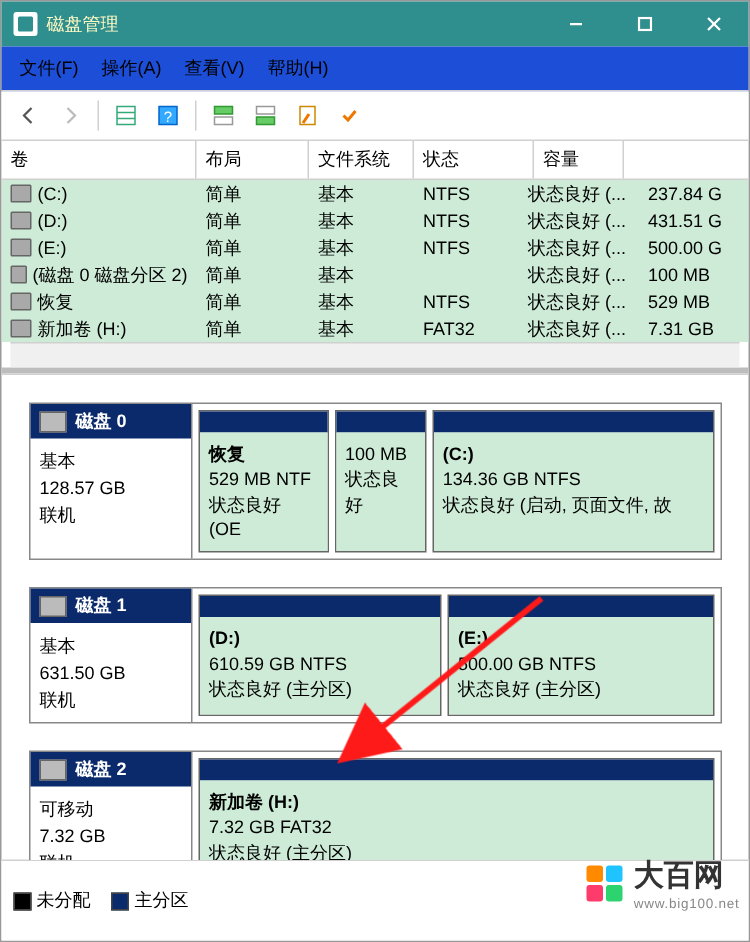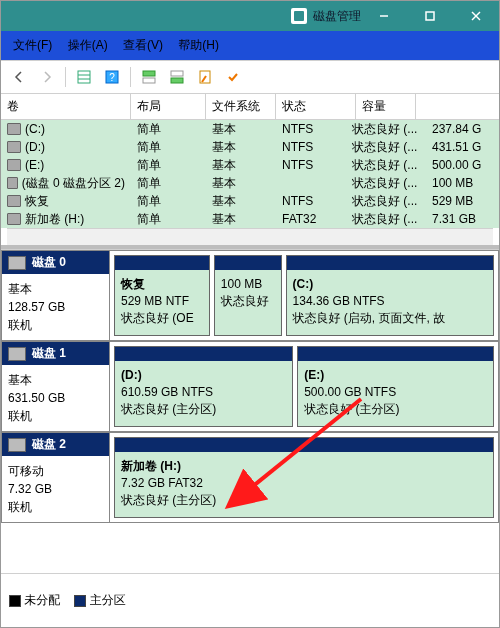--- a/index.html
+++ b/index.html
@@ -1,17 +1,17 @@
 <!DOCTYPE html>
 <html><head>
 <meta charset="utf-8">
 <style>
   body{margin:0;font-family:"Microsoft YaHei",Arial,sans-serif;font-size:12px;color:#000;background:#fff;overflow:hidden}
   .window{width:500px;height:628px;border:1px solid #999;box-sizing:border-box;display:flex;flex-direction:column;position:relative}
-  .titlebar{background:#2f8e8e;color:#0f172a;height:30px;display:flex;align-items:center;justify-content:flex-end}
+  .titlebar{background:#2f8e8e;color:#fef9c3;height:30px;display:flex;align-items:center;justify-content:space-between}
   .title-left{display:flex;align-items:center;gap:6px;padding-left:8px}
   .title-icon{width:16px;height:16px;background:#fff;border-radius:2px;position:relative}
   .title-icon::after{content:"";position:absolute;inset:3px;background:#2f8e8e;border-radius:1px}
   .winbtns{display:flex}
   .winbtn{width:46px;height:30px;display:flex;align-items:center;justify-content:center;color:#fff}
   .winbtn svg{width:10px;height:10px;stroke:#fff;stroke-width:1.5;fill:none}
   .menubar{background:#1d4ed8;padding:4px 6px;border-bottom:1px solid #d0d0d0}
   .menuitem{display:inline-block;padding:2px 6px}
   .toolbar{background:#fff;padding:4px 6px;border-bottom:1px solid #d0d0d0;display:flex;align-items:center;gap:4px}
   .tbtn{width:22px;height:22px;border:1px solid transparent;display:flex;align-items:center;justify-content:center}
@@ -20,21 +20,21 @@
   .list{flex:0 0 auto;border-bottom:4px solid #bdbdbd;overflow:hidden}
   .list-head{display:flex;background:#fff;border-bottom:1px solid #d0d0d0}
   .list-head>div{padding:4px 6px;border-right:1px solid #d0d0d0;box-sizing:border-box}
   .list-body{background:#cdebd6}
   .row{display:flex;align-items:center;height:18px}
   .row>div{padding:1px 6px;box-sizing:border-box;white-space:nowrap;overflow:hidden}
   .c-vol{width:130px;display:flex;align-items:center;gap:4px}
   .c-lay{width:75px}.c-typ{width:70px}.c-fs{width:70px}.c-st{width:80px}.c-cap{width:60px}
   .vicon{width:12px;height:10px;background:#a9a9a9;border:1px solid #666;border-radius:1px}
   .graph{flex:1;overflow-y:auto;overflow-x:hidden;border-top:1px solid #d0d0d0}
-  .diskrow{display:flex;border:1px solid #888;margin:0;background:#fff}
+  .diskrow{display:flex;border:1px solid #888;margin:18px;background:#fff}
   .diskinfo{width:108px;border-right:1px solid #888;padding:0;box-sizing:border-box}
   .diskinfo-head{background:#0b2a6b;color:#fff;font-weight:bold;padding:3px 6px;display:flex;align-items:center;gap:6px}
   .disk-icon{width:16px;height:12px;background:#bbb;border:1px solid #666}
   .diskinfo-body{padding:6px;line-height:1.5}
   .parts{flex:1;display:flex;padding:4px;gap:4px}
   .part{border:1px solid #666;flex:1;display:flex;flex-direction:column}
   .part-head{height:14px;background:#0b2a6b}
   .part-body{background:#cdebd6;padding:6px;line-height:1.4;flex:1}
   .legend{border-top:1px solid #d0d0d0;padding:18px 8px;display:flex;gap:14px;align-items:center;font-size:12px;background:#fff}
   .sw{width:10px;height:10px;display:inline-block;border:1px solid #444;vertical-align:middle}
@@ -321,14 +321,26 @@
 
   <svg class="arrow" style="left:210px;top:388px" width="160" height="130">
     <defs>
         <marker id="ah" markerWidth="10" markerHeight="10" refX="8" refY="5" orient="auto">
           <path d="M0 0L10 5L0 10z" fill="#ff1a1a"></path>
         </marker>
       </defs>
     <line x1="150" y1="10" x2="20" y2="115" stroke="#ff1a1a" stroke-width="4" marker-end="url(#ah)"></line>
   </svg>
 
+  <div class="wm">
+    <div class="wm-logo">
+      <span style="background:#ff8a00"></span>
+        <span style="background:#1ec3ff"></span>
+      <span style="background:#ff3b6b"></span>
+        <span style="background:#2dd36f"></span>
+    </div>
+    <div>
+      <div class="wm-text-cn">大百网</div>
+      <div class="wm-text-url">www.big100.net</div>
+    </div>
+  </div>
 
 </div>
 
 </body></html>

